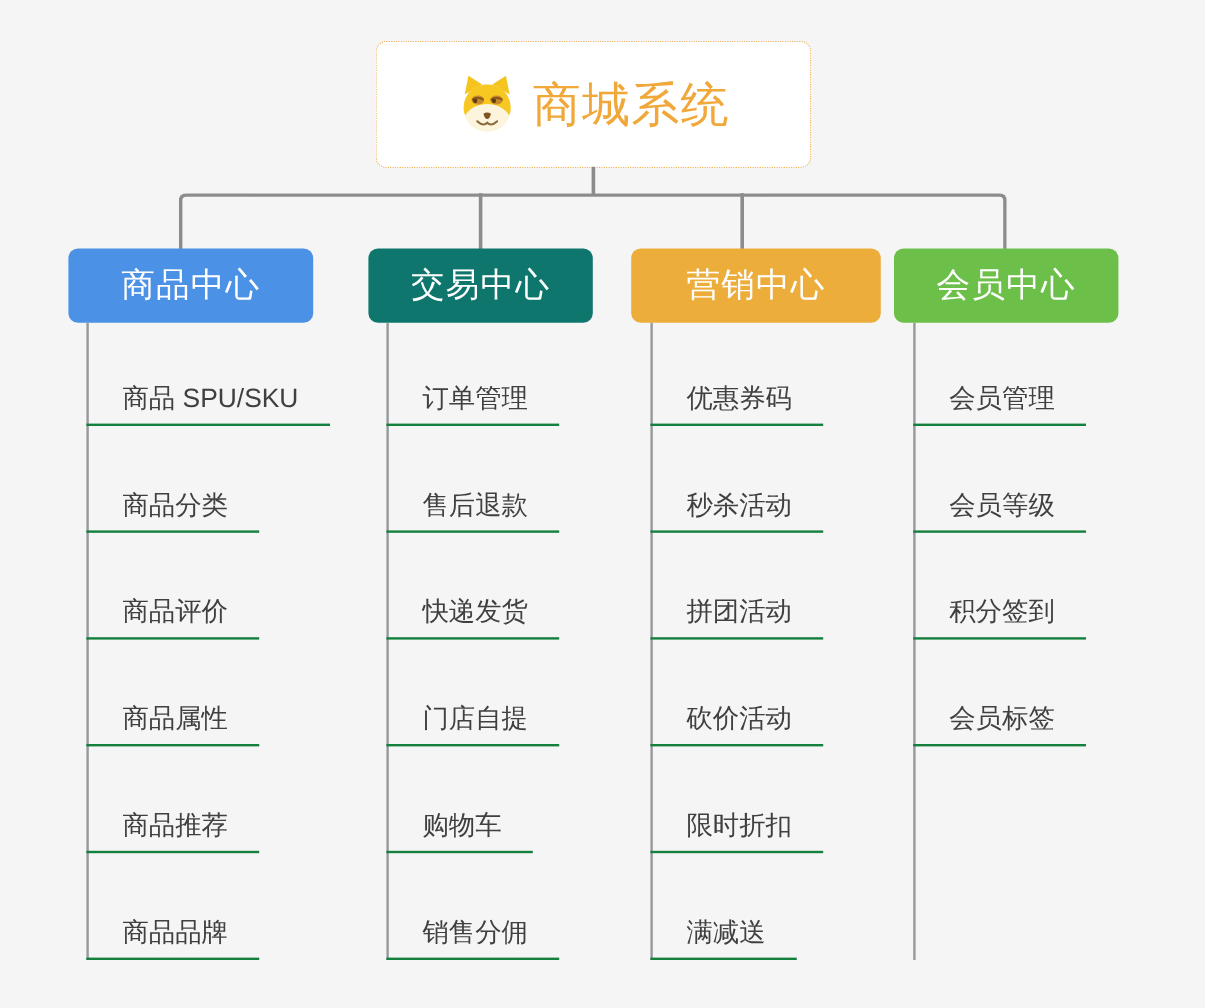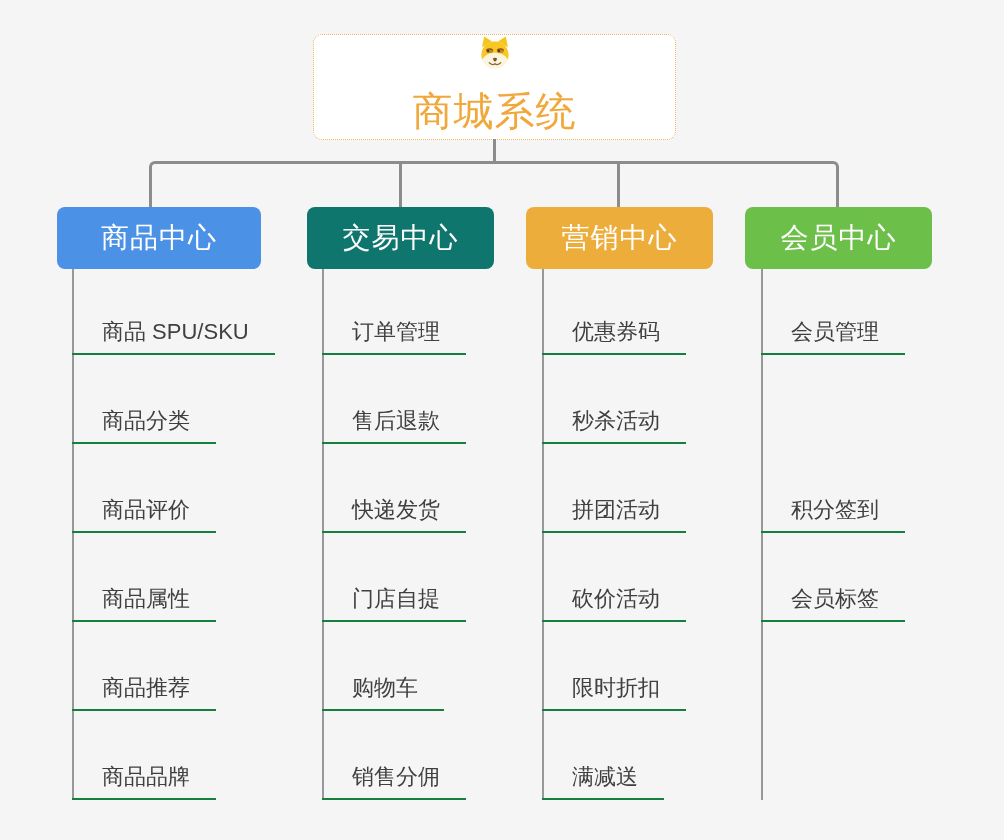--- a/index.html
+++ b/index.html
@@ -15,21 +15,20 @@
   }
 
   
   .root-node{
     position:absolute;left:313px;top:34px;width:363px;height:106px;
     background:#ffffff;
     border:1px dotted #efb25a;
     border-radius:9px;
     display:flex;align-items:center;justify-content:center;gap:13px;
     box-sizing:border-box;
-    flex-direction:column;
   }
   .root-title{
     font-size:40px;
     color:#f1a83b;
     letter-spacing:1px;
     white-space:nowrap;
   }
   .dog{width:50px;height:52px;display:block;}
 
   
@@ -52,21 +51,21 @@
   
   .branch-box{
     position:absolute;top:207px;height:62px;
     border-radius:8px;
     display:flex;align-items:center;justify-content:center;
     color:#ffffff;font-size:28px;letter-spacing:1px;
     box-sizing:border-box;
   }
   .b0{left:57px;width:204px;}
   .b1{left:307px;width:187px;}
-  .b2{left:526px;width:187px;}
+  .b2{left:526px;width:208px;}
   .b3{left:745px;width:187px;}
 
   
   .trunk{position:absolute;top:269px;height:531px;width:2px;background:#97989a;}
   .t0{left:72px;}
   .t1{left:322px;}
   .t2{left:542px;}
   .t3{left:761px;}
 
   
@@ -150,16 +149,17 @@
   <div class="item c1 r5">销售分佣</div>
 
   <div class="item c2 r0">优惠券码</div>
   <div class="item c2 r1">秒杀活动</div>
   <div class="item c2 r2">拼团活动</div>
   <div class="item c2 r3">砍价活动</div>
   <div class="item c2 r4">限时折扣</div>
   <div class="item c2 r5">满减送</div>
 
   <div class="item c3 r0">会员管理</div>
+  <div class="item c3 r1">会员等级</div>
   <div class="item c3 r2">积分签到</div>
   <div class="item c3 r3">会员标签</div>
 
 </div>
 
 </body></html>

